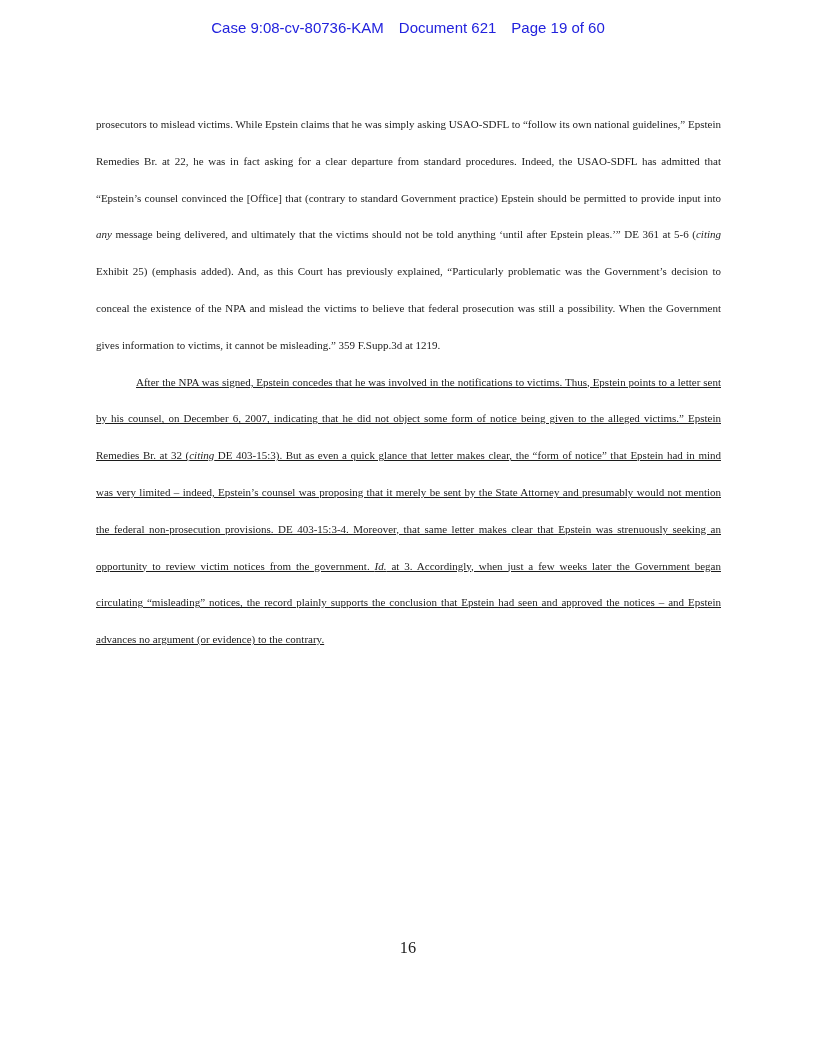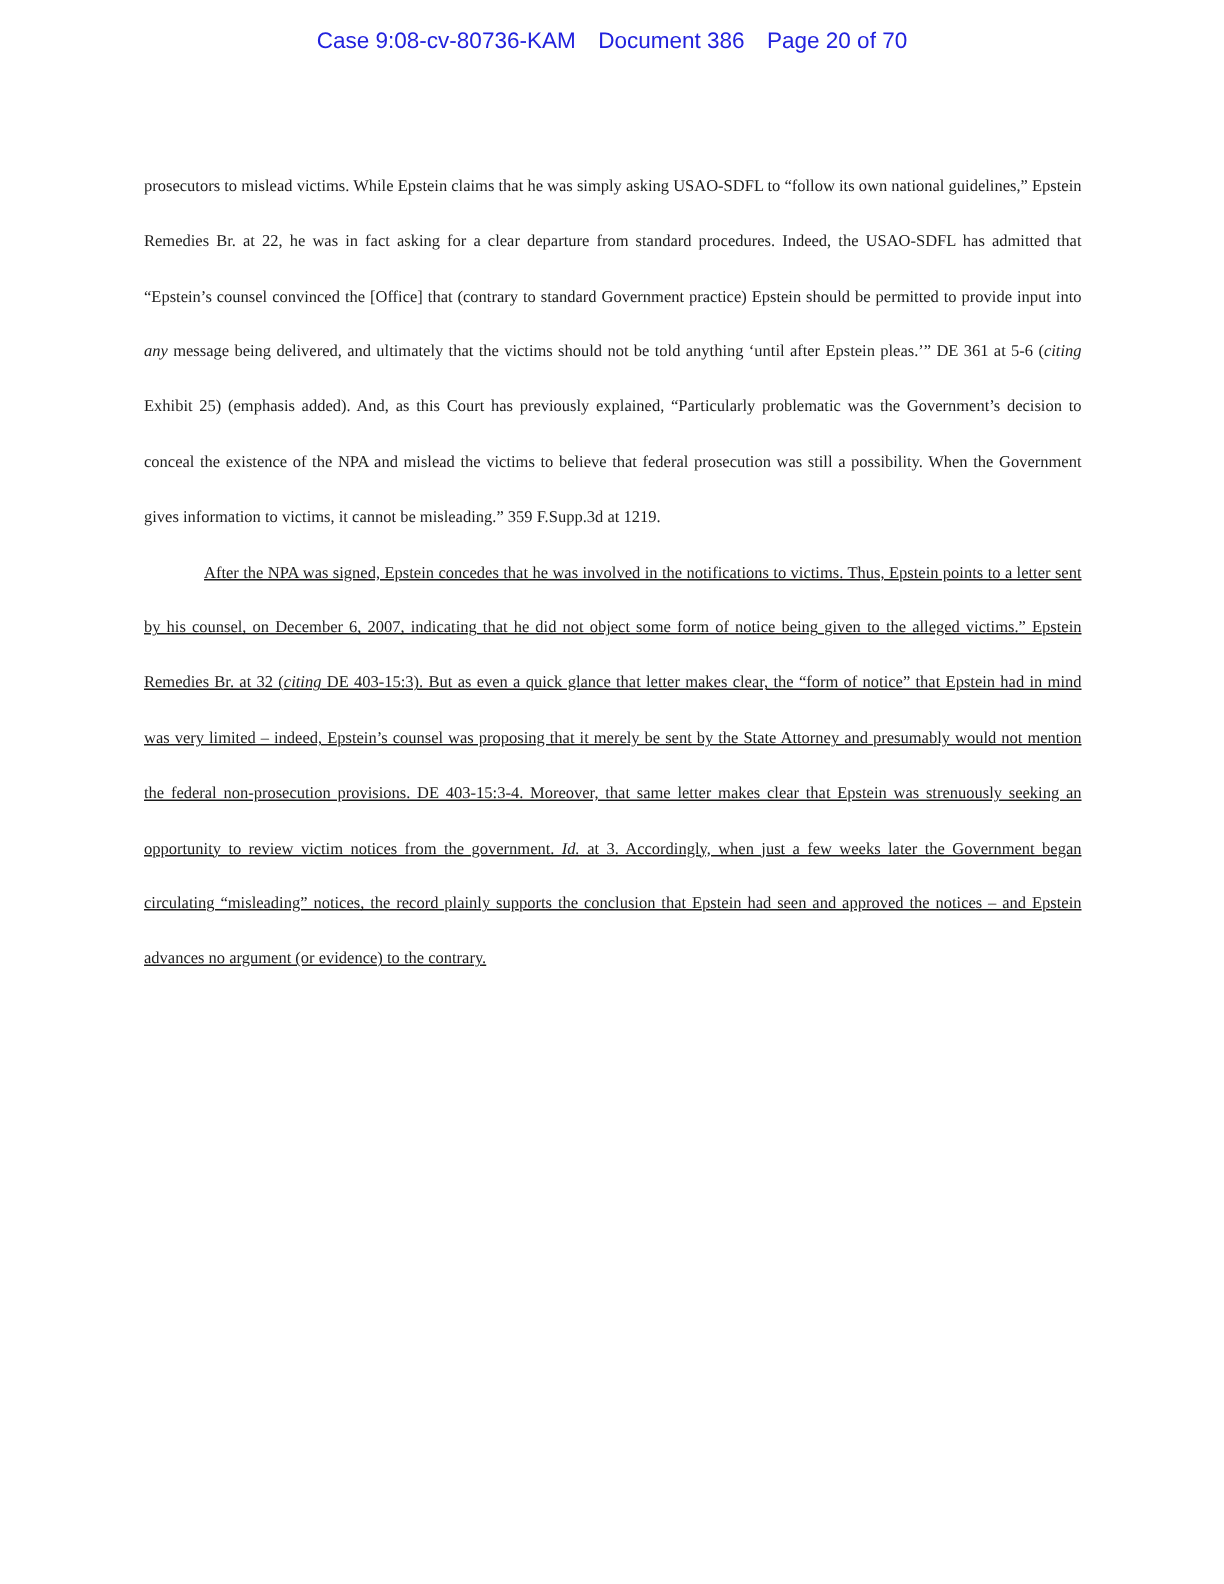--- a/index.html
+++ b/index.html
@@ -60,23 +60,26 @@
     color: #1c1c1c;
   }
 </style>
 </head>
 <body>
 
 <div class="page">
 
   <div class="case-header" style="color: rgb(34, 34, 221);">
     <span>Case 9:08-cv-80736-KAM</span>
-    <span>Document 386</span>
-    <span>Page 20 of 70</span>
+    <span>Document 621</span>
+    <span>Page 19 of 60</span>
   </div>
 
   <div class="doc-body" style="color: rgb(28, 28, 28);">
       <p class="para"><span>prosecutors to mislead victims.  While Epstein claims that he was simply asking USAO-SDFL to “follow its own national guidelines,” Epstein Remedies Br. at 22, he was in fact asking for a clear departure from standard procedures.  Indeed, the USAO-SDFL has admitted that “Epstein’s counsel convinced the [Office] that (contrary to standard Government practice) Epstein should be permitted to provide input into </span><em>any</em><span> message being delivered, and ultimately that the victims should not be told anything ‘until after Epstein pleas.’”  DE 361 at 5-6 (</span><em>citing</em><span> Exhibit 25) (emphasis added).  And, as this Court has previously explained, “Particularly problematic was the Government’s decision to conceal the existence of the NPA and mislead the victims to believe that federal prosecution was still a possibility. When the Government gives information to victims, it cannot be misleading.”  359 F.Supp.3d at 1219.</span></p>
       <p class="para indent"><span>After the NPA was signed, Epstein concedes that he was involved in the notifications to victims.  Thus, Epstein points to a letter sent by his counsel, on December 6, 2007, indicating that he did not object some form of notice being given to the alleged victims.”  Epstein Remedies Br. at 32 (</span><em>citing</em><span> DE 403-15:3).  But as even a quick glance that letter makes clear, the “form of notice” that Epstein had in mind was very limited – indeed, Epstein’s counsel was proposing that it merely be sent by the State Attorney and presumably would not mention the federal non-prosecution provisions.  DE 403-15:3-4.  Moreover, that same letter makes clear that Epstein was strenuously seeking an opportunity to review victim notices from the government.  </span><em>Id.</em><span> at 3.  Accordingly, when just a few weeks later the Government began circulating “misleading” notices, the record plainly supports the conclusion that Epstein had seen and approved the notices – and Epstein advances no argument (or evidence) to the contrary.</span></p>
     </div>
 
+  <div class="page-footer" style="color: rgb(28, 28, 28);">
+    <span>16</span>
+  </div>
 
 </div>
 
 </body></html>

